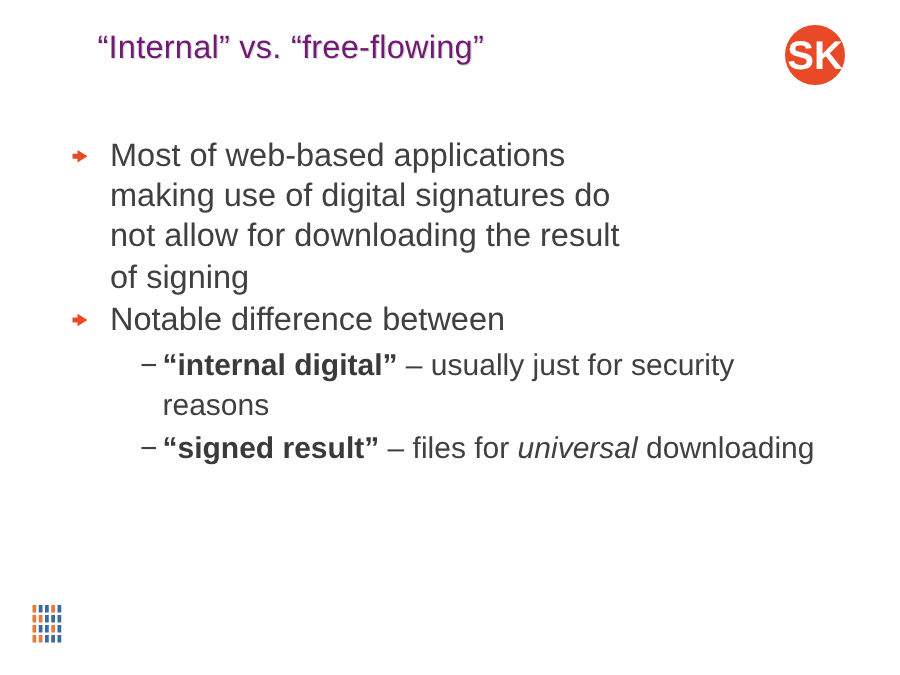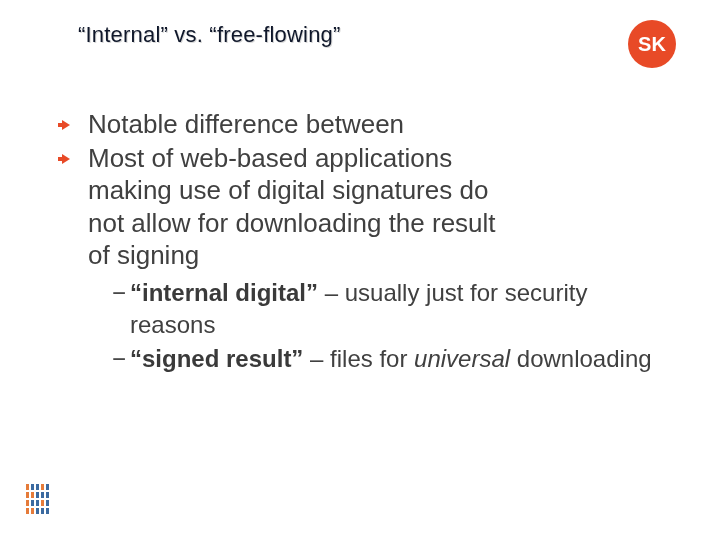--- a/index.html
+++ b/index.html
@@ -7,34 +7,34 @@
     width:720px;height:540px;
     background:#ffffff;
     font-family:Arial,Helvetica,sans-serif;
     color:#3f3f3f;
     position:relative;
     overflow:hidden;
   }
   .title{
     position:absolute;
     left:78px;top:22px;
-    font-size:22px;
+    font-size:26px;
     font-weight:400;
-    color:#0f172a;
+    color:#701a75;
     text-shadow:1px 1px 0 #d8d8d8;
     letter-spacing:0.2px;
   }
   .logo{
     position:absolute;
     right:44px;top:20px;
     width:48px;height:48px;
     border-radius:50%;
     background:#e84a27;
     color:#fff;
-    font-size:20px;
+    font-size:32px;
     font-weight:700;
     text-align:center;
     line-height:48px;
     font-family:Arial,Helvetica,sans-serif;
   }
   .content{
     position:absolute;
     left:58px;top:108px;right:44px;
   }
   .bullets{list-style:none;margin:0;padding:0;}
@@ -88,22 +88,22 @@
   .c-bl{background:#3b6aa0;}
 </style>
 </head>
 <body>
 
 <div class="title">“Internal” vs. “free-flowing”</div>
 <div class="logo">SK</div>
 
 <div class="content">
   <ul class="bullets">
+    <li style="max-width:430px;">Most of web-based applications making use of digital signatures do not allow for downloading the result of signing</li>
     <li>Notable difference between</li>
-    <li style="max-width:430px;">Most of web-based applications making use of digital signatures do not allow for downloading the result of signing</li>
   </ul>
   <ul class="sub">
     <li>
       <span class="dash">− </span>
       <span class="bold">“internal digital”</span><span> – usually just for security reasons</span>
     </li>
     <li>
       <span class="dash">− </span>
       <span class="bold">“signed result”</span><span> – files for </span><span class="ital">universal</span><span> downloading</span>
     </li>

